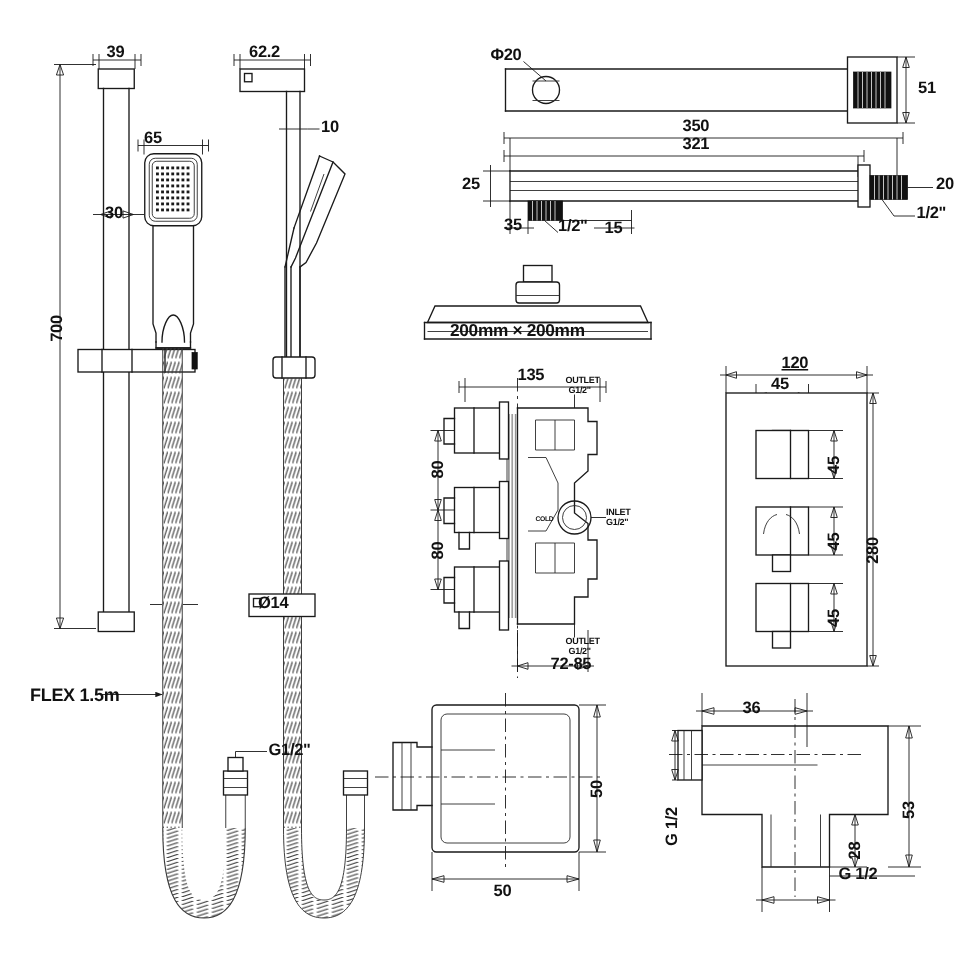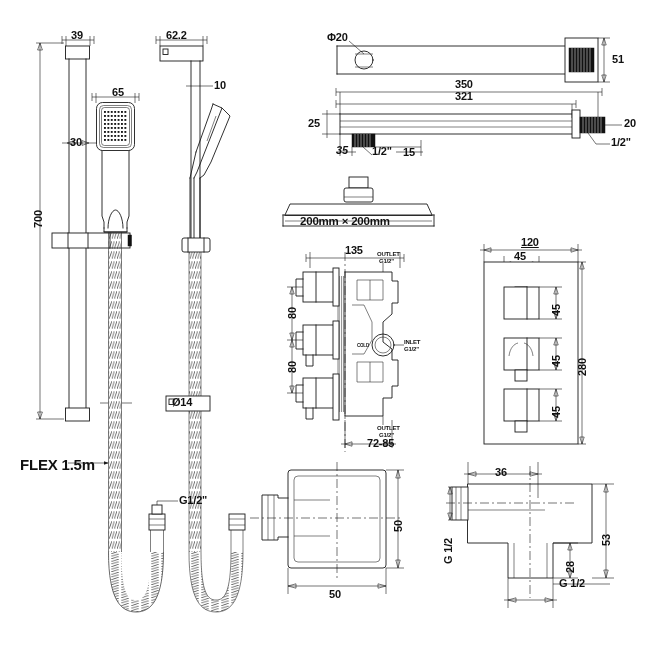--- a/index.html
+++ b/index.html
@@ -57,21 +57,21 @@
     font-family: "Liberation Sans", sans-serif;
     color: #111111;
     font-weight: bold;
     white-space: nowrap;
     line-height: 1;
     letter-spacing: -0.2px;
   }
   .t-dim  { font-size: 11px; }
   .t-xs   { font-size: 6px; }
   .t-tiny { font-size: 4.5px; }
-  .t-lbl  { font-size: 15px; }
+  .t-lbl  { font-size: 12px; }
   .t-head { font-size: 11.5px; }
 </style>
 </head>
 <body>
 
 <div id="sheet">
 
 <svg viewBox="0 0 650 650">
   <defs>
     <pattern id="vhatch" width="2.2" height="6" patternUnits="userSpaceOnUse">
@@ -540,37 +540,37 @@
   <line class="ln-dim" x1="508" y1="578" x2="508" y2="608"></line>
   <line class="ln-dim" x1="553" y1="578" x2="553" y2="608"></line>
   <line class="ln-dim" x1="504" y1="600" x2="557" y2="600"></line>
   <path class="ln-dim" d="M508,600 L516,597.8 L516,602.2 z" fill="#1a1a1a"></path>
   <path class="ln-dim" d="M553,600 L545,597.8 L545,602.2 z" fill="#1a1a1a"></path>
   <line class="ln-dim" x1="553" y1="584" x2="610" y2="584"></line>
 </svg>
 
 <div class="txt t-dim" style="left:71px; top:30px;">39</div>
 <div class="txt t-dim" style="left:33px; top:219px; transform:rotate(-90deg) translate(-50%,0); transform-origin:left top;">700</div>
-<div class="txt t-dim" style="left:112px; top:87px;text-align:right;">65</div>
+<div class="txt t-dim" style="left:96px; top:87px;text-align:right;">65</div>
 <div class="txt t-dim" style="left:70px; top:137px;">30</div>
 <div class="txt t-dim" style="left:133px; top:397px;margin-left:39px;">Ø14</div>
 <div class="txt t-lbl" style="left:20px; top:457px;">FLEX 1.5m</div>
 <div class="txt t-dim" style="left:179px; top:495px;">G1/2"</div>
 
 <div class="txt t-dim" style="left:166px; top:30px;">62.2</div>
 <div class="txt t-dim" style="left:214px; top:80px;">10</div>
 
 <div class="txt t-dim" style="left:327px; top:32px;">Φ20</div>
 <div class="txt t-dim" style="left:612px; top:54px;">51</div>
 <div class="txt t-dim" style="left:455px; top:79px;">350</div>
 <div class="txt t-dim" style="left:455px; top:91px;">321</div>
 <div class="txt t-dim" style="left:308px; top:118px;">25</div>
 <div class="txt t-dim" style="left:624px; top:118px;">20</div>
 <div class="txt t-dim" style="left:611px; top:137px;">1/2"</div>
-<div class="txt t-dim" style="left:336px; top:145px;font-style:italic;">35</div>
+<div class="txt t-dim" style="left:336px; top:145px;">35</div>
 <div class="txt t-dim" style="left:372px; top:146px;">1/2"</div>
 <div class="txt t-dim" style="left:403px; top:147px;">15</div>
 
 <div class="txt t-head" style="left:300px; top:216px;">200mm × 200mm</div>
 
 <div class="txt t-dim" style="left:345px; top:245px;">135</div>
 <div class="txt t-xs" style="left:377px; top:251px;">OUTLET</div>
 <div class="txt t-xs" style="left:379px; top:258px;">G1/2"</div>
 <div class="txt t-dim" style="left:287px; top:313px; transform:rotate(-90deg) translate(-50%,0); transform-origin:left top;">80</div>
 <div class="txt t-dim" style="left:287px; top:367px; transform:rotate(-90deg) translate(-50%,0); transform-origin:left top;">80</div>

